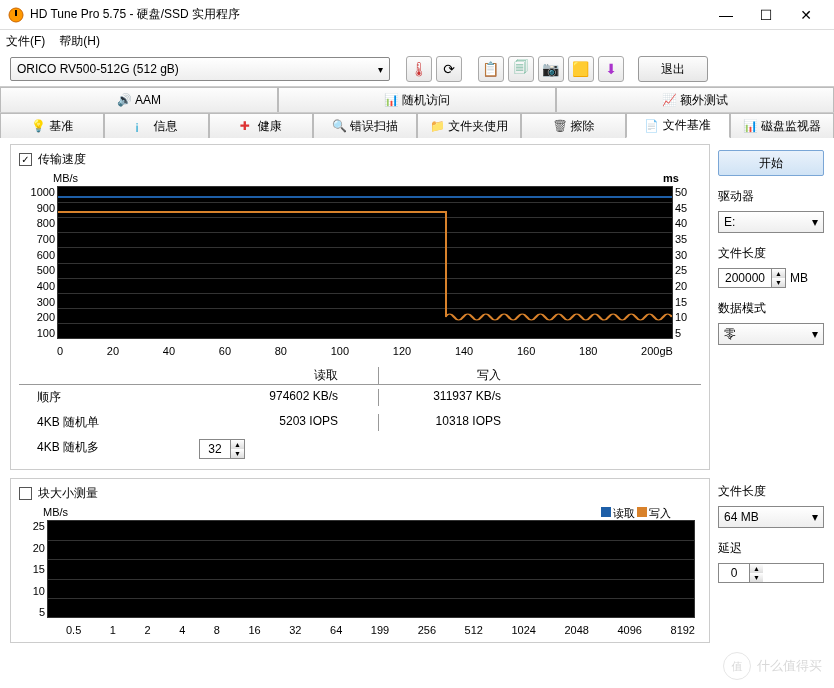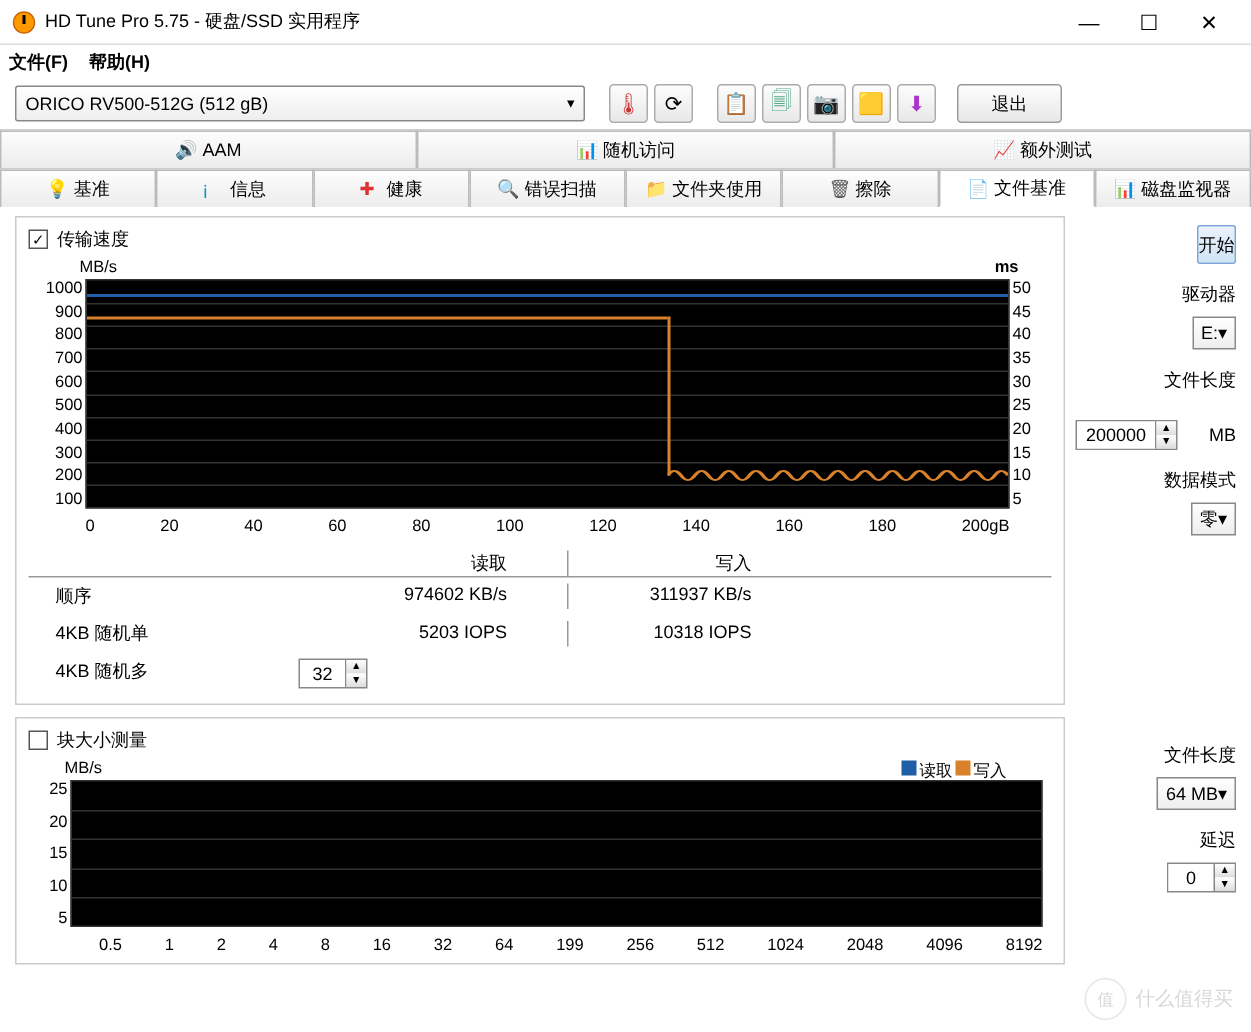--- a/index.html
+++ b/index.html
@@ -3,39 +3,39 @@
 <meta charset="utf-8">
 <style>
 * { box-sizing: border-box; margin: 0; padding: 0; font-family: "Microsoft YaHei", "Segoe UI", sans-serif; }
 body { background: #fff; width: 834px; height: 688px; overflow: hidden; font-size: 12px; color: #000; }
 
 .titlebar { height: 30px; display: flex; align-items: center; padding: 0 8px; border-bottom: 1px solid #ddd; }
 .titlebar .icon { width: 16px; height: 16px; margin-right: 6px; }
 .titlebar .title { flex: 1; font-size: 12px; }
 .titlebar .winbtn { width: 40px; height: 28px; display: flex; align-items: center; justify-content: center; font-size: 14px; }
 
-.menubar { height: 22px; display: flex; align-items: center; padding: 0 6px; gap: 14px; font-size: 12px; font-weight: bold; }
+.menubar { height: 22px; display: flex; align-items: center; padding: 0 6px; gap: 14px; font-size: 12px; }
 
 .toolbar { height: 34px; display: flex; align-items: center; padding: 2px 10px; gap: 4px; }
 .drive-select { width: 380px; height: 24px; border: 1px solid #888; border-radius: 2px; padding: 2px 6px; background: linear-gradient(#fff,#eee); display: flex; align-items: center; justify-content: space-between; }
 .drive-select .arrow { font-size: 10px; }
 .sep { width: 8px; }
 .tbtn { width: 26px; height: 26px; border: 1px solid #aaa; border-radius: 3px; background: linear-gradient(#fdfdfd,#e8e8e8); display: flex; align-items: center; justify-content: center; font-size: 14px; }
 .exit-btn { width: 70px; height: 26px; border: 1px solid #999; border-radius: 3px; background: linear-gradient(#fdfdfd,#e8e8e8); display: flex; align-items: center; justify-content: center; margin-left: 10px; text-align: right; }
 
 .tabs-row { display: flex; border-top: 1px solid #ccc; }
 .tabs-row.top { height: 26px; border-bottom: none; }
 .tabs-row.bottom { height: 26px; }
 .tab { flex: 1; display: flex; align-items: center; justify-content: center; gap: 4px; border: 1px solid #bbb; border-bottom: none; background: linear-gradient(#fdfdfd,#ececec); font-size: 12px; position: relative; }
 .tab.active { background: #fff; z-index: 2; border-bottom: 1px solid #fff; }
 .tab .ticon { width: 14px; height: 14px; display: inline-block; }
 
 .content { padding: 6px 10px; display: flex; gap: 8px; }
 .main-area { flex: 1; }
-.side-panel { width: 106px; display: flex; flex-direction: column; gap: 6px; padding-top: 6px; align-items: flex-end; }
+.side-panel { width: 106px; display: flex; flex-direction: column; gap: 6px; padding-top: 6px; }
 
 .panel { border: 1px solid #ccc; padding: 6px 8px; margin-bottom: 8px; }
 .checkbox { display: flex; align-items: center; gap: 6px; font-size: 12px; margin-bottom: 4px; }
 .checkbox .box { width: 13px; height: 13px; border: 1px solid #555; display: flex; align-items: center; justify-content: center; font-size: 10px; }
 
 .chart { position: relative; height: 185px; }
 .chart-area { position: absolute; left: 38px; right: 28px; top: 14px; bottom: 18px; background: #000; border: 1px solid #333; }
 .y-label-left { position: absolute; left: 34px; top: 0; font-size: 11px; }
 .y-label-right { position: absolute; right: 22px; top: 0; font-size: 11px; font-weight: bold; }
 .y-ticks-left { position: absolute; left: 0; top: 14px; bottom: 18px; width: 36px; display: flex; flex-direction: column; justify-content: space-between; text-align: right; font-size: 11px; }
@@ -60,21 +60,21 @@
 .spinner input { width: 30px; border: none; text-align: center; font-size: 12px; }
 .spinner .arrows { width: 14px; display: flex; flex-direction: column; border-left: 1px solid #888; }
 .spinner .arrows div { flex: 1; display: flex; align-items: center; justify-content: center; font-size: 7px; background: linear-gradient(#fff,#ddd); }
 
 .legend { position: absolute; right: 30px; top: 0; font-size: 11px; display: flex; gap: 2px; }
 .legend .sw { width: 10px; height: 10px; display: inline-block; margin-right: 2px; }
 
 .side-btn { height: 26px; border: 1px solid #7aa6d6; border-radius: 2px; background: linear-gradient(#eaf2fb,#d0e3f5); display: flex; align-items: center; justify-content: center; font-size: 12px; }
 .side-label { font-size: 12px; margin-top: 6px; }
 .side-select { height: 22px; border: 1px solid #888; background: linear-gradient(#fff,#eee); display: flex; align-items: center; justify-content: space-between; padding: 0 5px; font-size: 12px; }
-.side-input-row { display: flex; align-items: center; gap: 21px; margin-top: 12px; }
+.side-input-row { display: flex; align-items: center; gap: 4px; }
 .side-input-row .spinner input { width: 52px; }
 
 .chart2 { position: relative; height: 130px; }
 .chart2 .chart-area { left: 28px; right: 6px; top: 14px; bottom: 18px; }
 .chart2 .y-ticks-left { width: 26px; }
 .chart2 .x-ticks { left: 28px; right: 6px; padding-left: 19px; }
 
 .watermark { position: absolute; right: 12px; bottom: 8px; opacity: 0.25; font-size: 13px; color: #666; display:flex; align-items:center; gap:6px;}
 .watermark .circ { width:28px; height:28px; border:1px solid #999; border-radius:50%; display:flex; align-items:center; justify-content:center; font-size:11px;}
 

